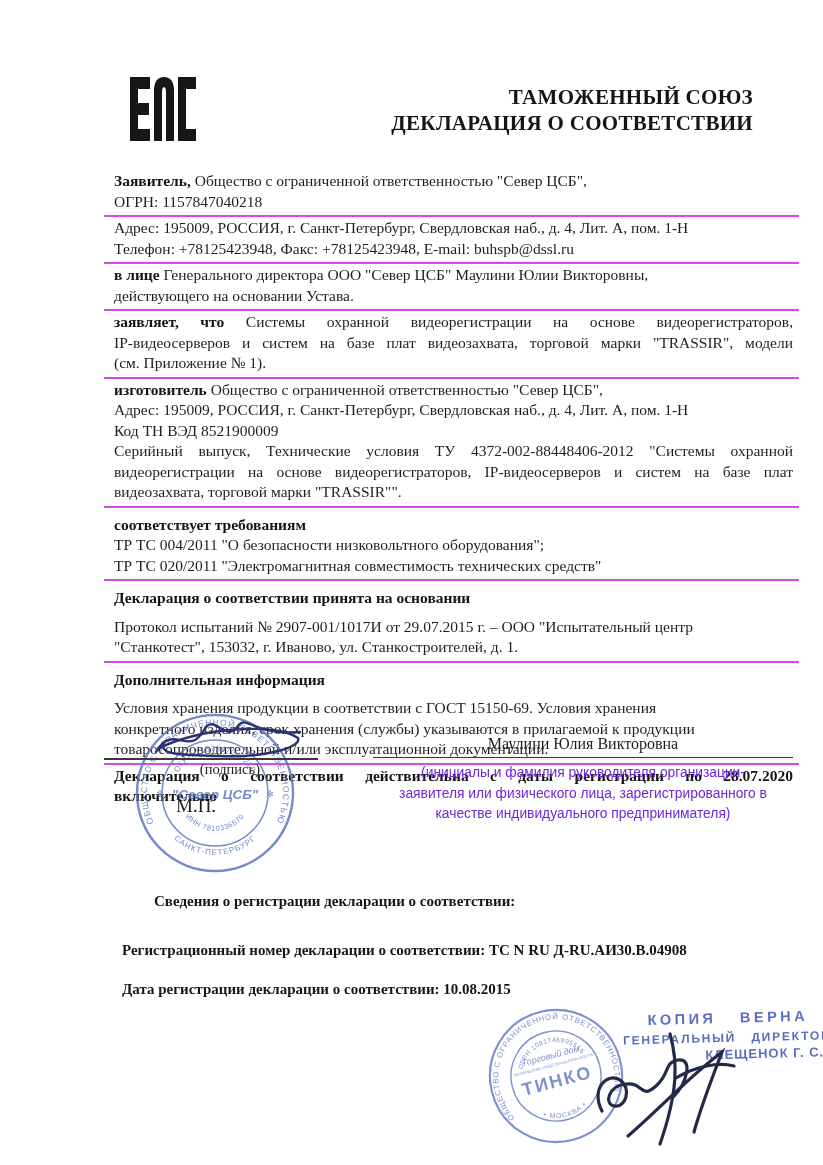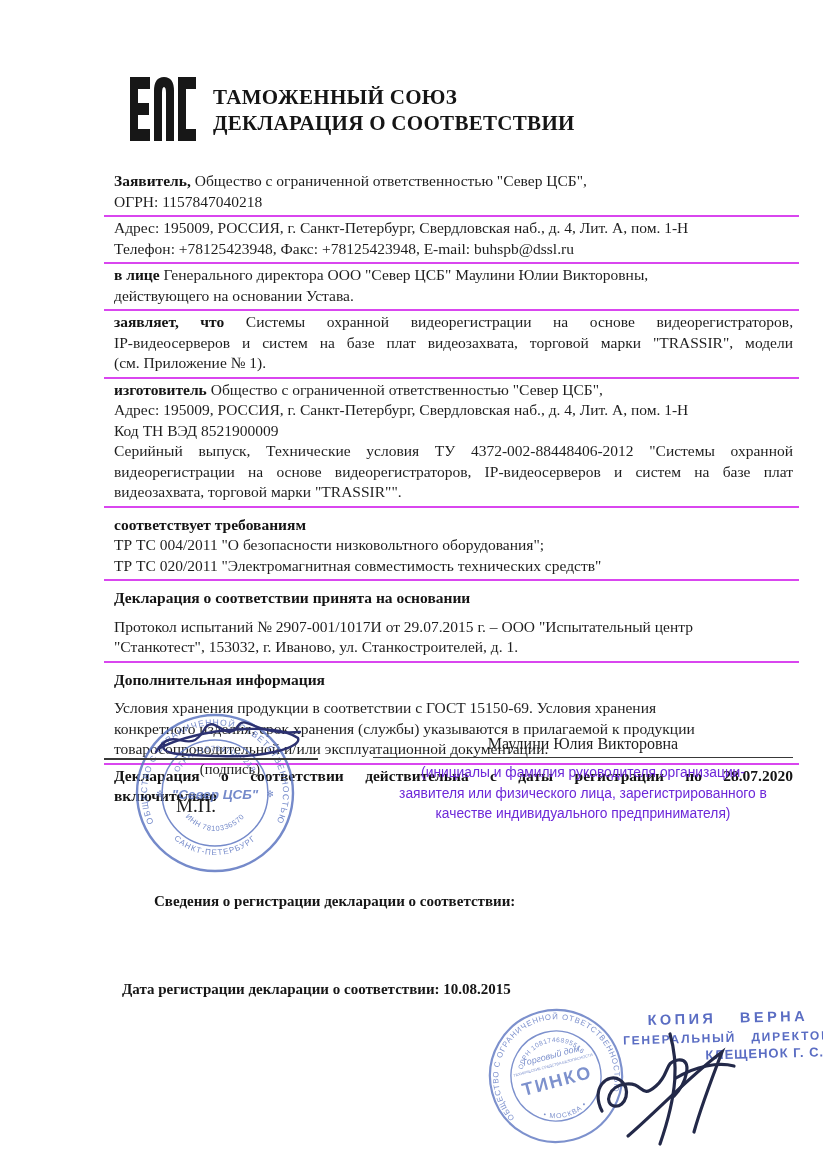--- a/index.html
+++ b/index.html
@@ -11,21 +11,21 @@
   }
   html,body{margin:0;padding:0;background:#fff;}
   .page{
     position:relative;width:823px;height:1165px;background:#fff;overflow:hidden;
     font-family:"Liberation Serif", serif;color:var(--text);
   }
   
   .eac{position:absolute;left:130px;top:77px;width:66px;height:64px;}
   .eac path{fill:#171717;}
   
-  .title{position:absolute;left:213px;top:84px;width:540px;text-align:left;
+  .title{position:absolute;left:213px;top:84px;width:540px;text-align:right;
          font-weight:bold;font-size:21px;line-height:26px;letter-spacing:.3px;color:#151515;}
   
   .doc{position:absolute;left:104px;top:170px;width:695px;font-size:15.5px;line-height:20.5px;}
   .sec{border-bottom:2px solid #d946ef;padding:1px 6px 3px 10px;}
   .sec.last{border-bottom:none;}
   .doc p{margin:0;}
   b{color:#141414;}
   .jl{text-align:justify;text-align-last:justify;}
   .gap-top{margin-top:8px !important;}
   .hpad{padding-top:6px;}
@@ -171,20 +171,21 @@
 
   <div class="head-name">Маулини Юлия Викторовна</div>
   <div class="sigline sig-right-line"></div>
   <div class="sig-note">
     <div>(инициалы и фамилия руководителя организации-</div>
     <div>заявителя или физического лица, зарегистрированного в</div>
     <div>качестве индивидуального предпринимателя)</div>
   </div>
 
   <div class="reg reg-heading">Сведения о регистрации декларации о соответствии:</div>
+  <div class="reg reg-number">Регистрационный номер декларации о соответствии: ТС N RU Д-RU.АИ30.В.04908</div>
   <div class="reg reg-date">Дата регистрации декларации о соответствии: 10.08.2015</div>
 
   <svg class="stamp stamp-tinko" viewBox="0 0 140 140" aria-hidden="true">
     <defs>
       <path id="s2ring" d="M19,99 A58,58 0 1 1 121,99"></path>
       <path id="s2ogrn" d="M36,70 A34,34 0 1 1 104,70"></path>
       <path id="s2city" d="M30,83 A42,42 0 0 0 110,83"></path>
     </defs>
     <circle cx="70" cy="70" r="66" stroke-width="2.2"></circle>
     <circle cx="70" cy="70" r="45" stroke-width="1.4"></circle>

